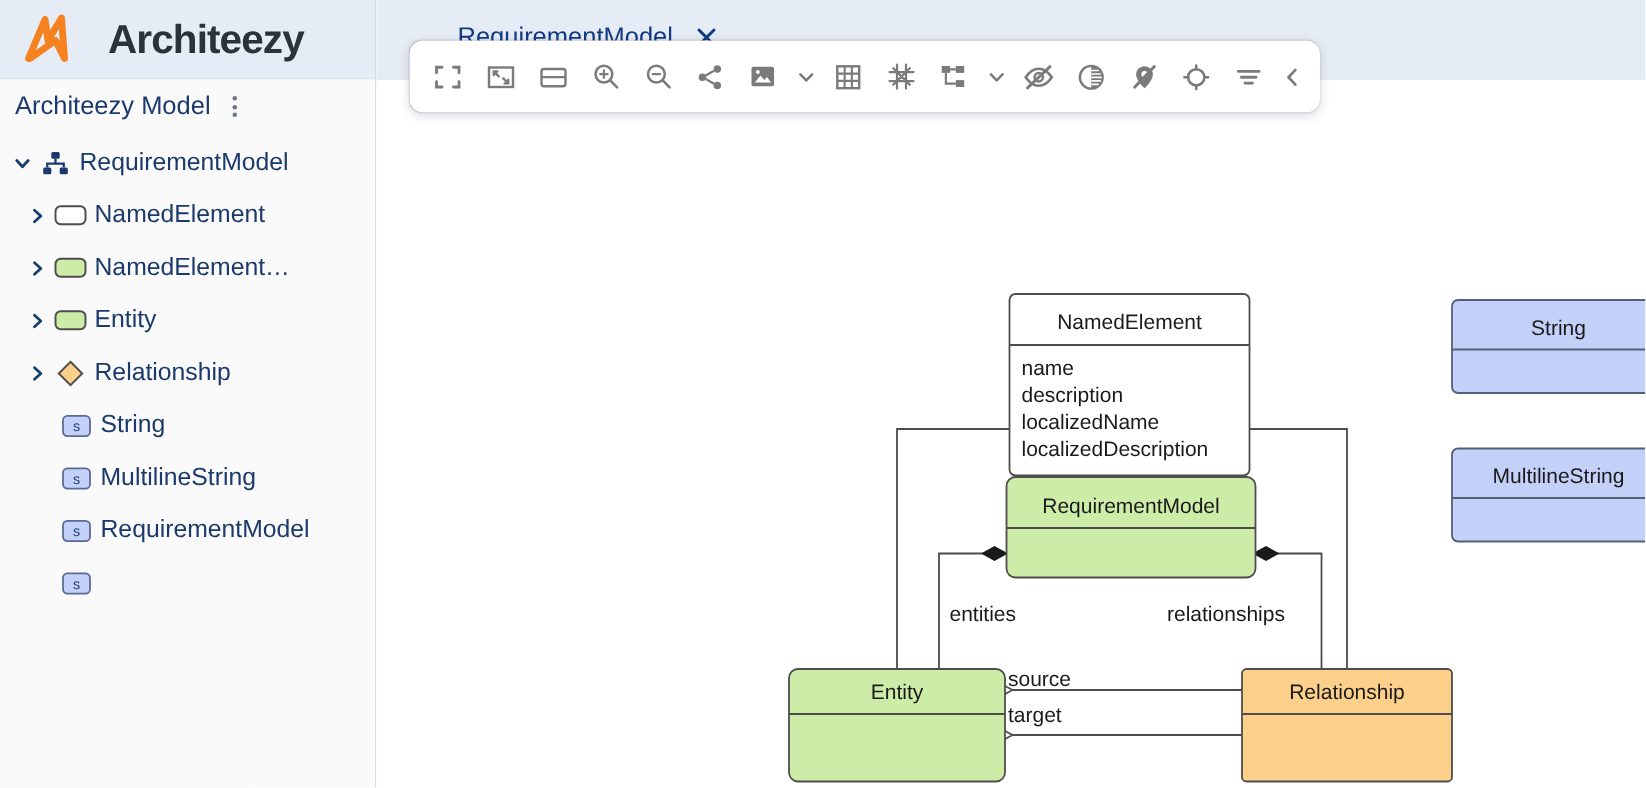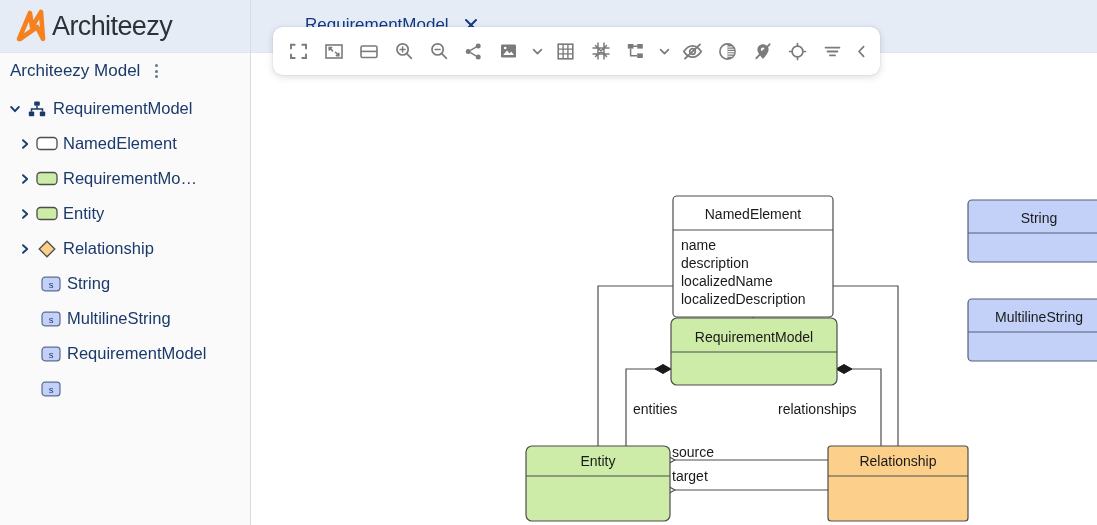--- a/index.html
+++ b/index.html
@@ -21,22 +21,22 @@
   }
   #brand {
     height: 53px; flex: 0 0 53px;
     background: #e5ecf5;
     display: flex; align-items: center;
     padding-left: 10px;
     border-bottom: 1px solid #dfe6ee;
   }
   #brand-logo { width: 42px; height: 36px; flex: 0 0 42px; }
   #brand-name {
-    font-size: 27px; font-weight: normal; color: #2b3238;
-    letter-spacing: -0.6px; margin-left: 0;
+    font-size: 27px; font-weight: bold; color: #2b3238;
+    letter-spacing: -0.6px; margin-left: 20px;
   }
   #panel-head {
     height: 36px; flex: 0 0 36px;
     display: flex; align-items: center;
     padding: 0 12px 0 10px;
     background: #fafafa;
   }
   #panel-title { font-size: 17px; color: #1b3a6b; font-weight: 500; }
   #panel-kebab {
     margin-left: 8px; width: 16px; height: 18px;
@@ -161,21 +161,21 @@
         <span class="tw">
           <svg width="12" height="12" viewBox="0 0 12 12">
               <path d="M4 2.2 L8.2 6 L4 9.8" fill="none" stroke="#17406e" stroke-width="1.9" stroke-linecap="round" stroke-linejoin="round"></path>
             </svg>
         </span>
         <span class="tico">
           <svg width="22" height="15" viewBox="0 0 22 15">
               <rect x="1" y="1.5" width="20" height="12" rx="3.5" fill="#cdeca8" stroke="#4d4d4d" stroke-width="1.3"></rect>
             </svg>
         </span>
-        <span class="tlabel">RequirementMo…</span>
+        <span class="tlabel">NamedElement…</span>
       </div>
 
       <div class="tree-row indent">
         <span class="tw">
           <svg width="12" height="12" viewBox="0 0 12 12">
               <path d="M4 2.2 L8.2 6 L4 9.8" fill="none" stroke="#17406e" stroke-width="1.9" stroke-linecap="round" stroke-linejoin="round"></path>
             </svg>
         </span>
         <span class="tico">
           <svg width="22" height="15" viewBox="0 0 22 15">

